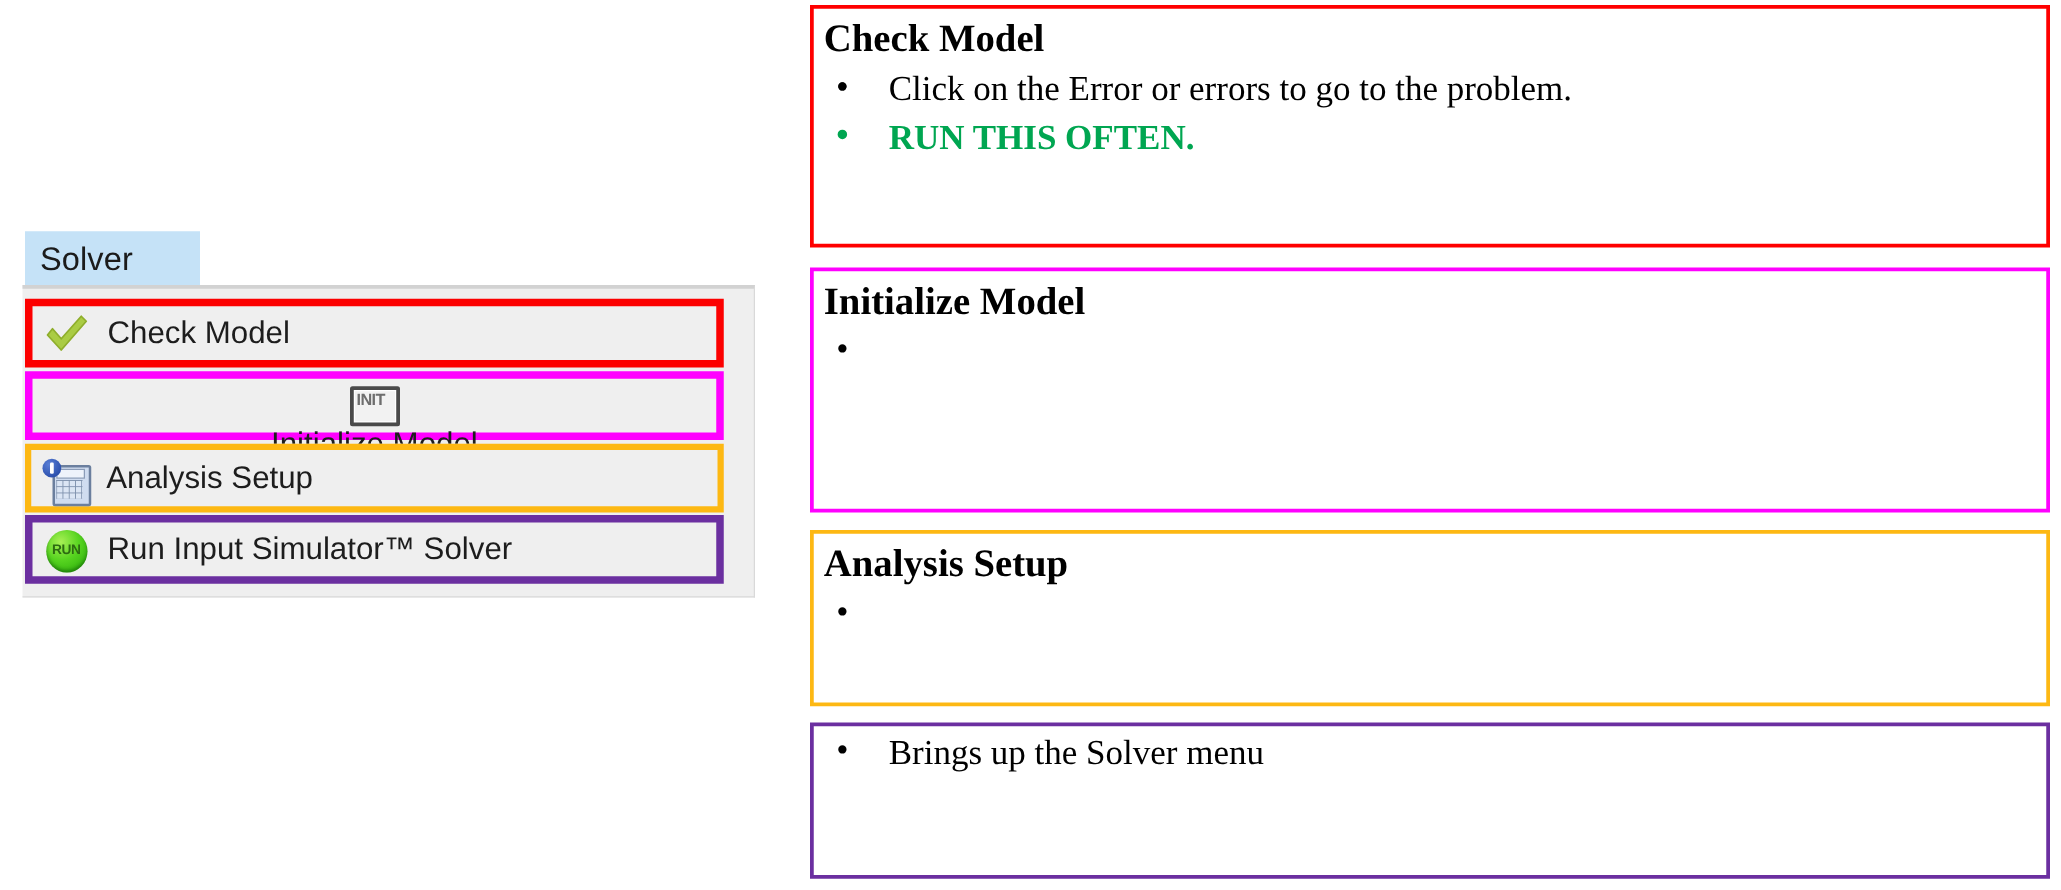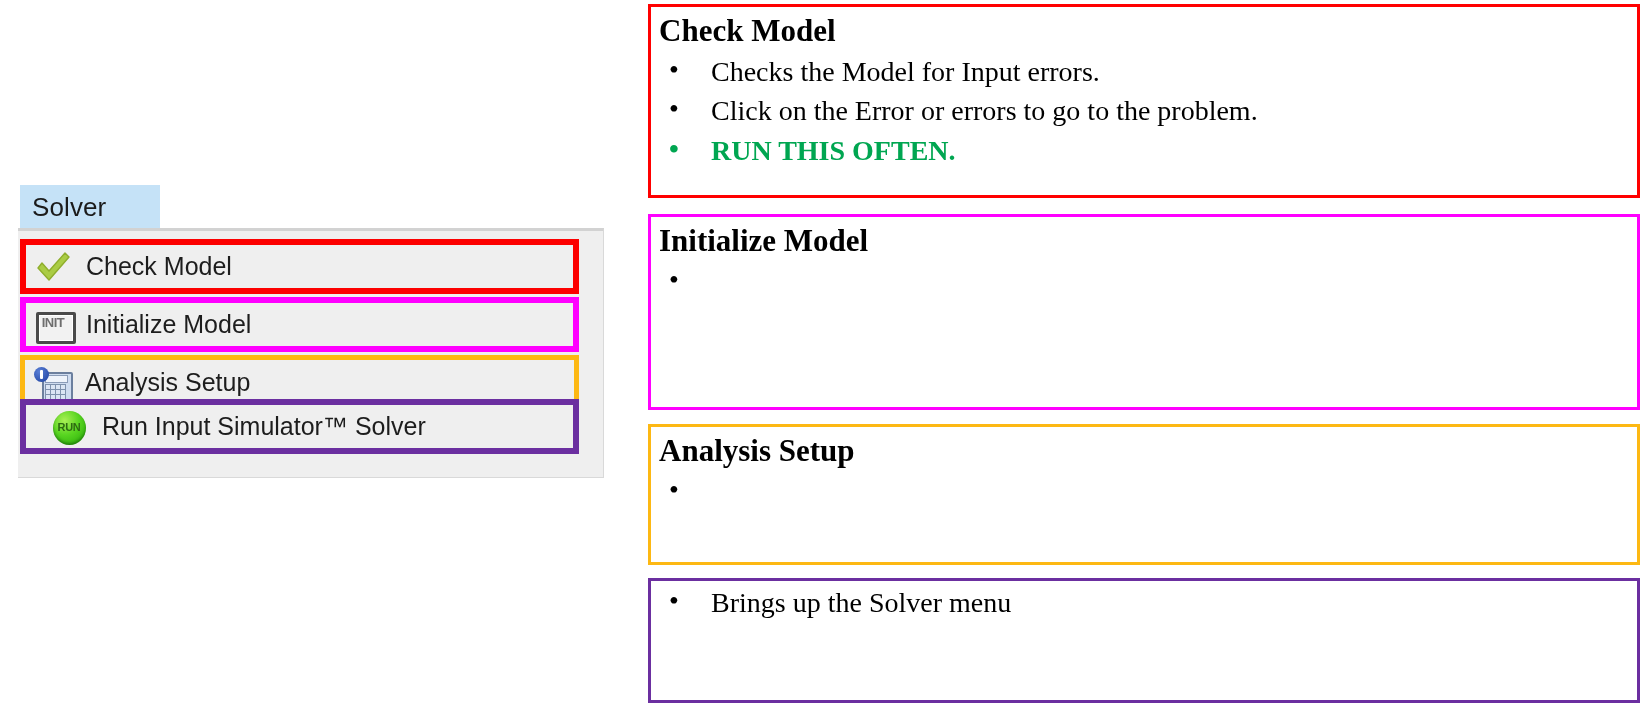--- a/index.html
+++ b/index.html
@@ -60,23 +60,23 @@
     position: absolute;
     left: 2px;
     width: 559px;
     height: 55px;
     box-sizing: border-box;
     display: flex;
     align-items: center;
     background: #efefef;
   }
   .menu-item.mi0 { top: 8px;   border: 6px solid #fc0000; }
-  .menu-item.mi1 { top: 66px;  border: 6px solid #ff00ff; }
+  .menu-item.mi1 { top: 66px;  border: 6px solid #ff00ff; flex-direction: column; }
   .menu-item.mi2 { top: 124px; border: 5px solid #fdb813; }
-  .menu-item.mi3 { top: 168px; border: 6px solid #6b2fa0; padding-left: 16px; }
+  .menu-item.mi3 { top: 181px; border: 6px solid #6b2fa0; }
 
   .menu-icon {
     width: 40px;
     height: 38px;
     margin-left: 7px;
     margin-right: 13px;
     flex: 0 0 auto;
     position: relative;
   }
   .menu-label {
@@ -277,21 +277,20 @@
   </div>
 </div>
 
 <div id="callouts">
 
   <div class="callout c0">
     <div class="c-title">Check Model</div>
     <ul class="c-list">
       <li>
         <span class="bullet">•</span>
-        <span>Checks the Model for Input errors.</span>
       </li>
       <li>
         <span class="bullet">•</span>
         <span>Click on the Error or errors to go to the problem.</span>
       </li>
       <li class="emph">
         <span class="bullet">•</span>
         <span>RUN THIS OFTEN.</span>
       </li>
     </ul>

